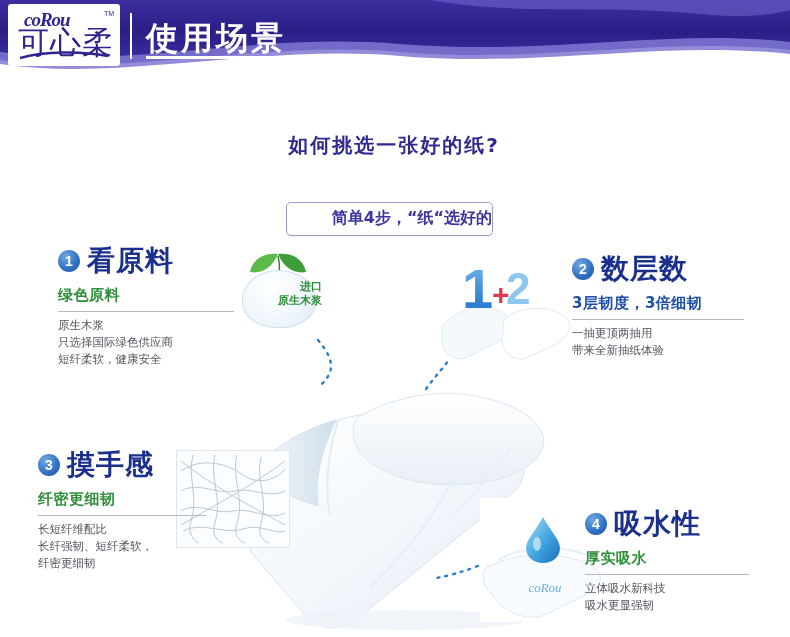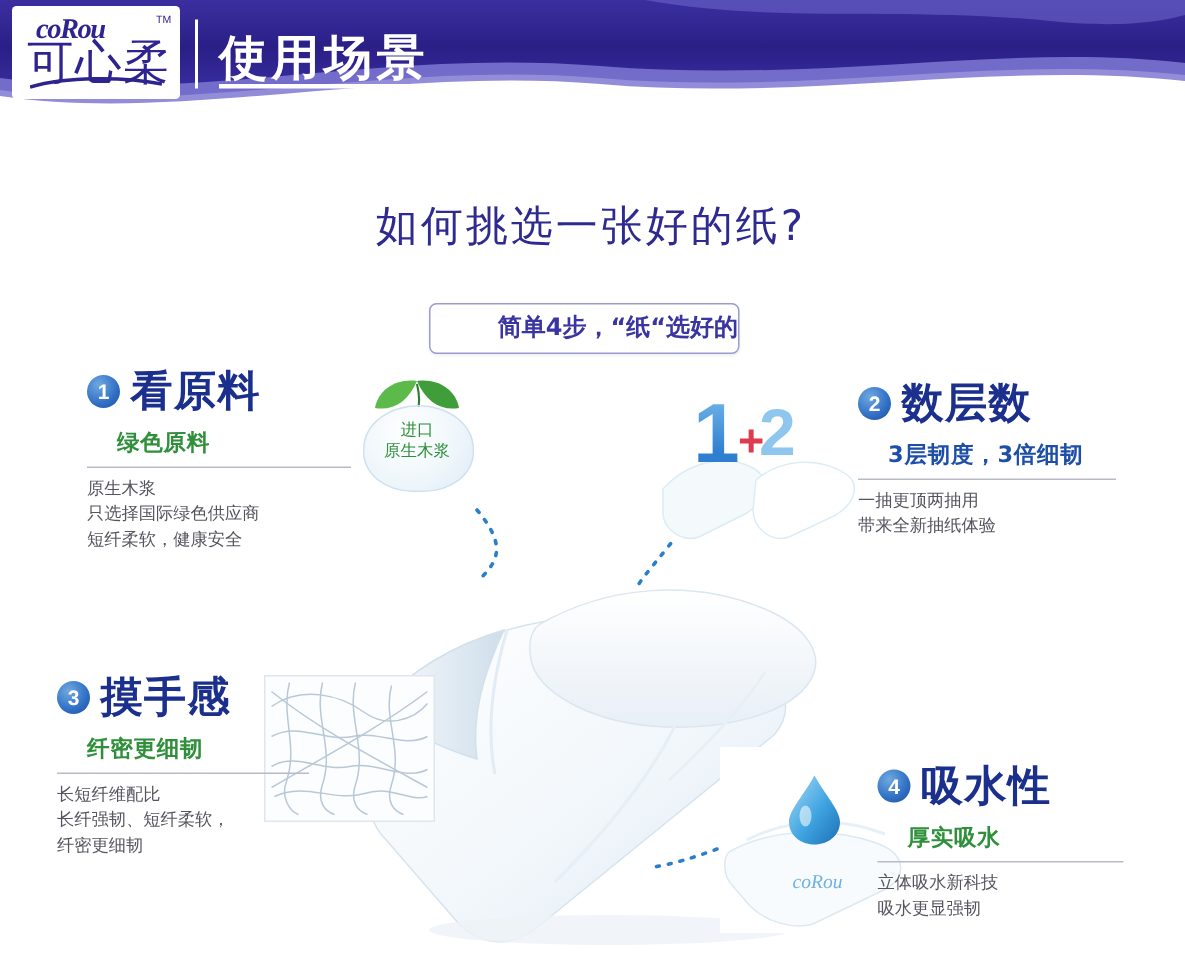--- a/index.html
+++ b/index.html
@@ -92,22 +92,22 @@
     width: 128px; height: 3px;
     background: #ffffff;
   }
 
   
   .headline {
     position: absolute;
     left: 0; top: 132px;
     width: 788px;
     text-align: center;
-    font-size: 28px;
-    font-weight: normal;
+    font-size: 20px;
+    font-weight: bold;
     color: #2e2a8f;
     letter-spacing: 2px;
     font-family: "DejaVu Sans", sans-serif;
   }
 
   
   .subpill {
     position: absolute;
     left: 286px; top: 202px;
     width: 205px; height: 32px;
@@ -155,21 +155,20 @@
     letter-spacing: 1px;
     font-family: Liberation Sans, sans-serif;
   }
   .step-sub {
     margin-top: 6px;
     font-size: 15px;
     color: #2f8f3a;
     font-weight: bold;
     letter-spacing: 0.5px;
     font-family: "DejaVu Sans", sans-serif;
-    margin-left: 20px;
   }
   .step-sub.blue {
     color: #1e4fa8;
   }
   .step-rule {
     margin-top: 6px;
     height: 1px;
     background: #b9b9c9;
   }
   .step-body {
@@ -212,24 +211,24 @@
     left: 8px; top: 22px;
     width: 72px; height: 56px;
     border-radius: 50% 50% 45% 45%;
     background: radial-gradient(circle at 40% 30%, #ffffff 0%, #eef6fb 60%, #dbe9f4 100%);
     border: 1px solid #cfe0ee;
   }
   #card-green .leaftext {
     position: absolute;
     left: 0; top: 32px;
     width: 88px;
-    text-align: center;
+    text-align: right;
     font-size: 11px;
     color: #2f8f3a;
-    font-weight: normal;
+    font-weight: bold;
     line-height: 14px;
     font-family: "DejaVu Sans", sans-serif;
   }
 
   
   #card-numbers {
     left: 440px; top: 250px;
     width: 130px; height: 110px;
   }
   .num-big {

